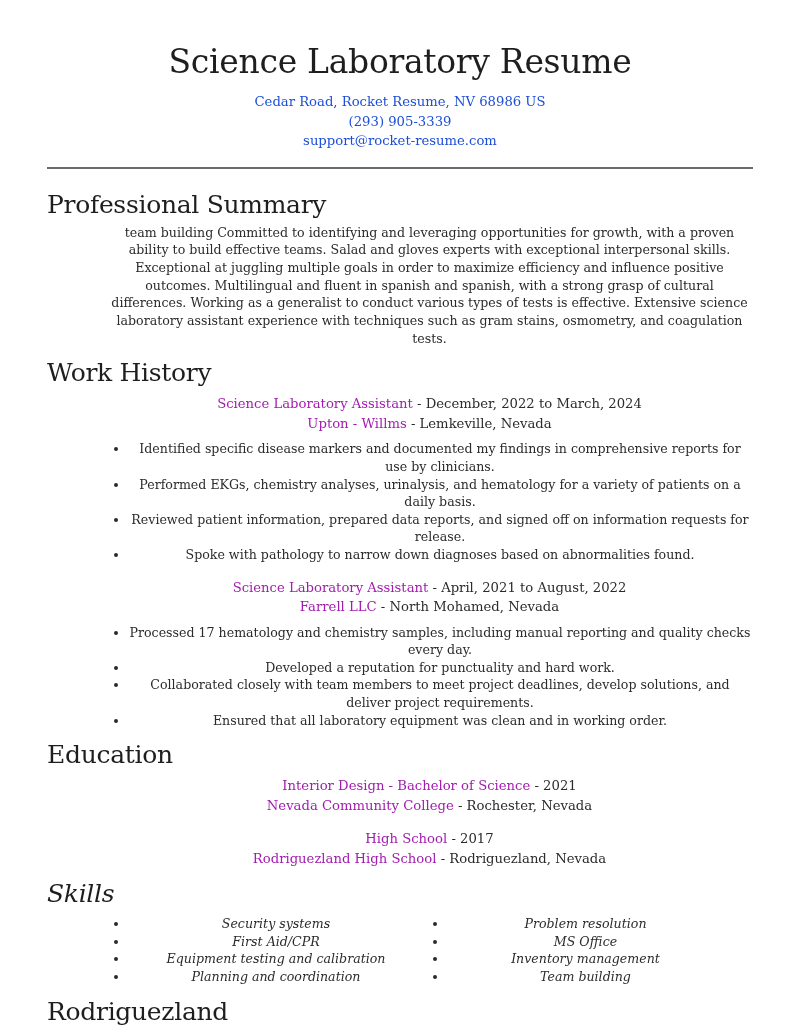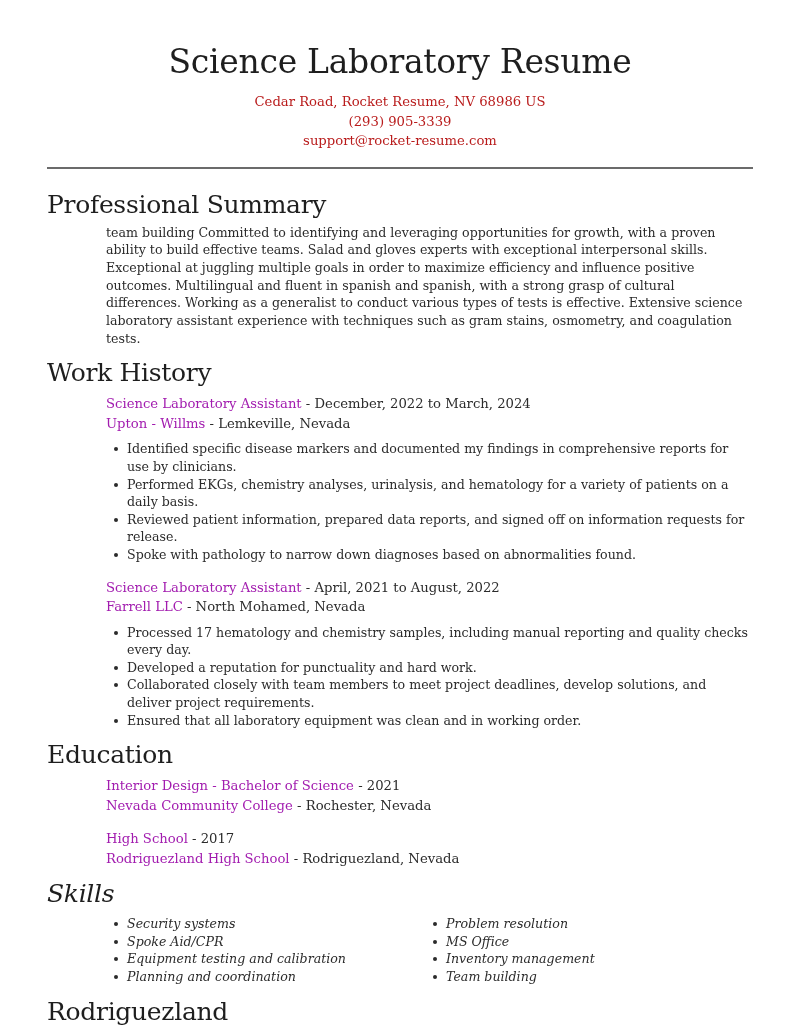--- a/index.html
+++ b/index.html
@@ -28,41 +28,42 @@
       font-size: 33px;
       font-weight: normal;
       color: #1e1e1e;
       letter-spacing: -0.3px;
       line-height: 44px;
     }
     .contact {
       margin-top: 8px;
       font-size: 13.2px;
       line-height: 19.5px;
-      color: #b91c1c;
+      color: #1d4ed8;
     }
     .divider {
       margin-top: 16px;
       height: 2px;
       background: #6b6b6b;
       width: 706px;
     }
     .section-title {
       font-size: 25px;
       font-weight: normal;
       color: #1e1e1e;
       line-height: 32px;
       letter-spacing: -0.3px;
     }
     .section { }
     .section-body {
       padding-left: 59px;
       font-size: 12.6px;
       line-height: 17.7px;
       color: #2b2b2b;
+      text-align: center;
     }
     .summary { margin-top: 20px; }
     .summary .section-body { margin-top: 3px; }
     .work { margin-top: 10px; }
     .job { margin-top: 5px; }
     .job + .job { margin-top: 14px; }
     .job-line {
       font-size: 13.2px;
       line-height: 19.5px;
     }
@@ -161,21 +162,21 @@
       </div>
     </div>
   </section>
 
   <section class="section skills">
     <h2 class="section-title">Skills</h2>
     <div class="section-body">
       <div class="skills-grid">
         <ul class="bullets">
           <li>Security systems</li>
-          <li>Spoke Aid/CPR</li>
+          <li>First Aid/CPR</li>
           <li>Equipment testing and calibration</li>
           <li>Planning and coordination</li>
         </ul>
         <ul class="bullets">
           <li>Problem resolution</li>
           <li>MS Office</li>
           <li>Inventory management</li>
           <li>Team building</li>
         </ul>
       </div>

